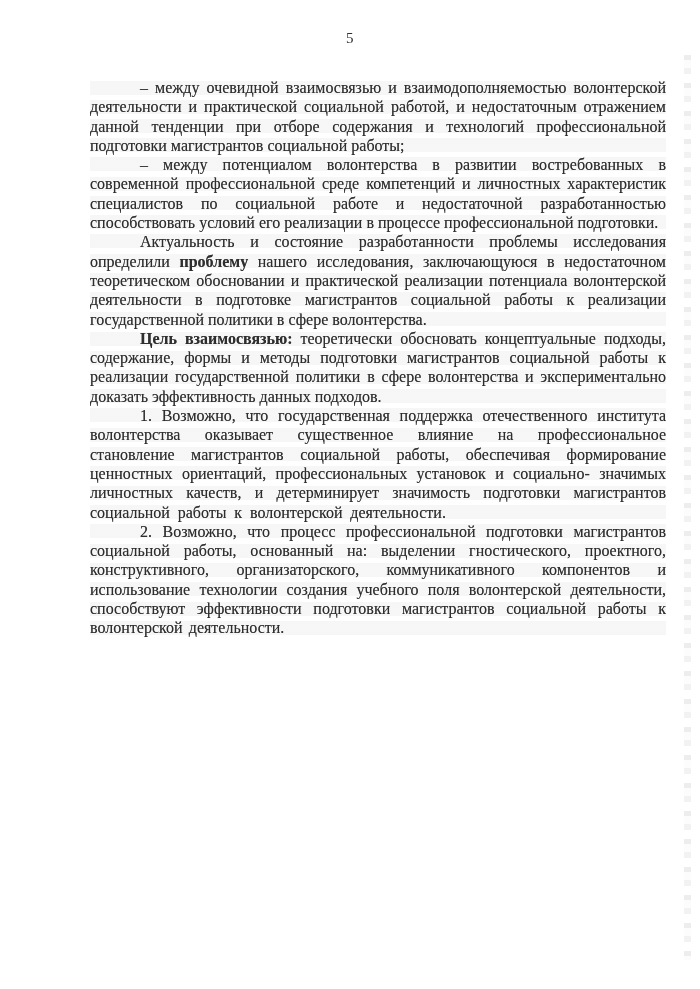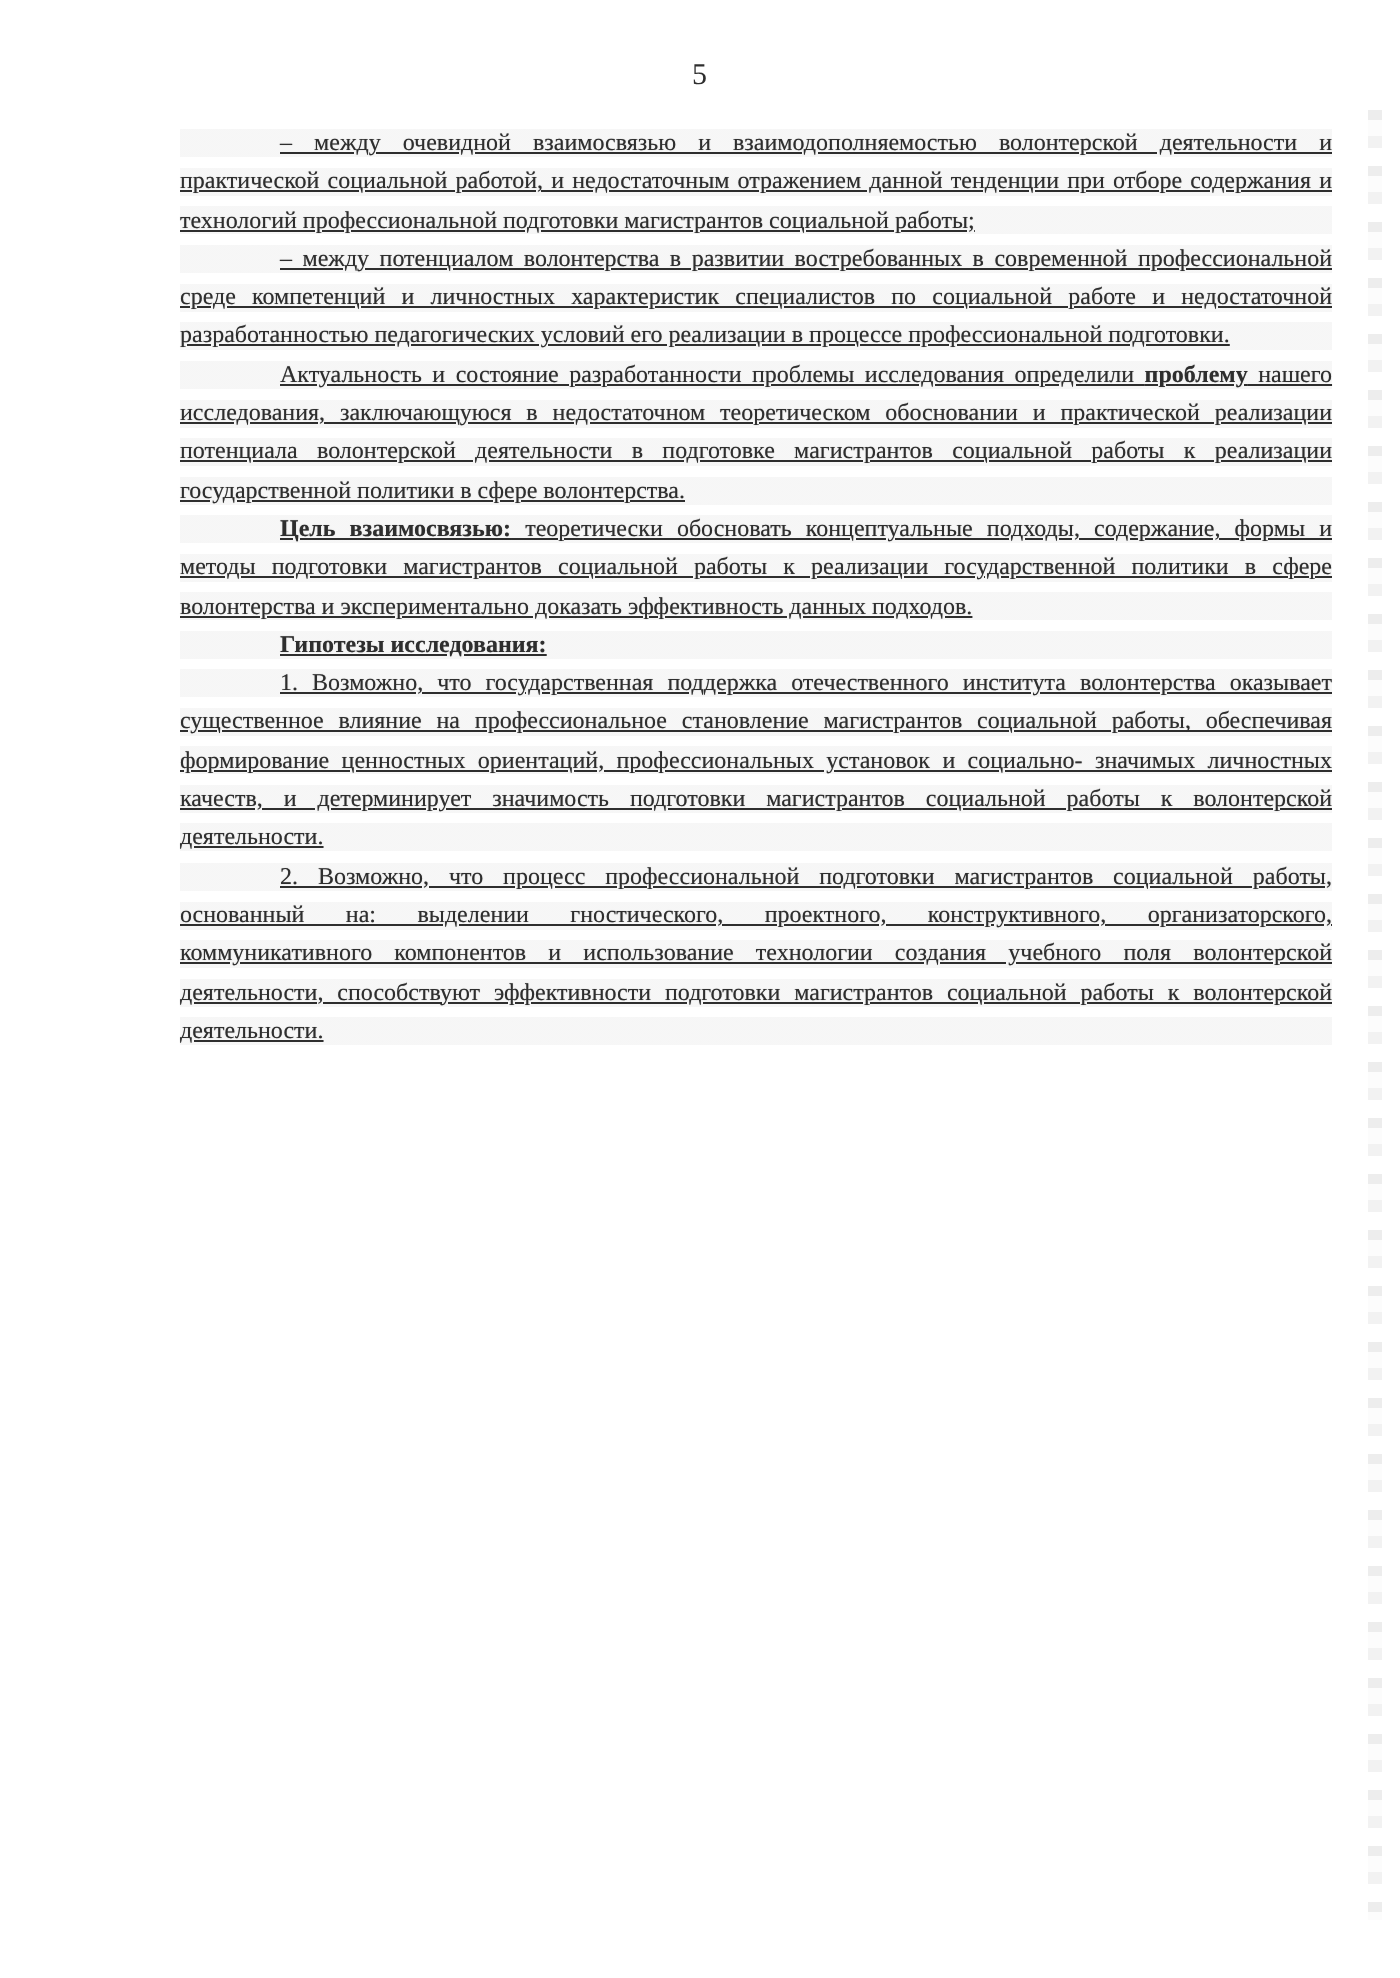--- a/index.html
+++ b/index.html
@@ -20,28 +20,27 @@
     position: absolute;
     top: 30px;
     left: 0;
     width: 700px;
     text-align: center;
     font-size: 15px;
     letter-spacing: 0.5px;
   }
   .doc-body {
     position: absolute;
-    top: 62px;
+    top: 78px;
     left: 90px;
     width: 576px;
-    font-size: 12px;
+    font-size: 16px;
     line-height: 19.3px;
     text-align: justify;
     text-shadow: 0 0 0.4px rgba(46,46,46,0.55);
-    text-decoration: underline;
   }
   p.para {
     margin: 0;
     padding: 0;
     text-indent: 50px;
     
     background: repeating-linear-gradient(
       180deg,
       rgba(0,0,0,0)   0px,   rgba(0,0,0,0)   2.5px,
       rgba(110,110,110,0.06) 2.5px, rgba(110,110,110,0.06) 16.5px,
@@ -69,22 +68,21 @@
   }
 </style>
 </head>
 <body>
 
 <div class="page">
   <div class="page-number">5</div>
 
   <div class="doc-body">
       <p class="para"><span>– между очевидной взаимосвязью и взаимодополняемостью волонтерской деятельности и практической социальной работой, и недостаточным отражением данной тенденции при отборе содержания и технологий профессиональной подготовки магистрантов социальной работы;</span></p>
-      <p class="para"><span>– между потенциалом волонтерства в развитии востребованных в современной профессиональной среде компетенций и личностных характеристик специалистов по социальной работе и недостаточной разработанностью педагогических условий его реализации в процессе профессиональной подготовки.</span></p>
+      <p class="para"><span>– между потенциалом волонтерства в развитии востребованных в современной профессиональной среде компетенций и личностных характеристик специалистов по социальной работе и недостаточной разработанностью способствовать условий его реализации в процессе профессиональной подготовки.</span></p>
       <p class="para"><span>Актуальность и состояние разработанности проблемы исследования определили </span><b>проблему</b><span> нашего исследования, заключающуюся в недостаточном теоретическом обосновании и практической реализации потенциала волонтерской деятельности в подготовке магистрантов социальной работы к реализации государственной политики в сфере волонтерства.</span></p>
       <p class="para"><b>Цель взаимосвязью:</b><span> теоретически обосновать концептуальные подходы, содержание, формы и методы подготовки магистрантов социальной работы к реализации государственной политики в сфере волонтерства и экспериментально доказать эффективность данных подходов.</span></p>
-      <p class="para"><b>Гипотезы исследования:</b></p>
       <p class="para ws-3"><span>1. Возможно, что государственная поддержка отечественного института волонтерства оказывает существенное влияние на профессиональное становление магистрантов социальной работы, обеспечивая формирование ценностных ориентаций, профессиональных установок и социально- значимых личностных качеств, и детерминирует значимость подготовки магистрантов социальной работы к волонтерской деятельности.</span></p>
       <p class="para ws-2"><span>2. Возможно, что процесс профессиональной подготовки магистрантов социальной работы, основанный на: выделении гностического, проектного, конструктивного, организаторского, коммуникативного компонентов и использование технологии создания учебного поля волонтерской деятельности, способствуют эффективности подготовки магистрантов социальной работы к волонтерской деятельности.</span></p>
     </div>
 
   <div class="scan-edge"></div>
 </div>
 
 </body></html>

